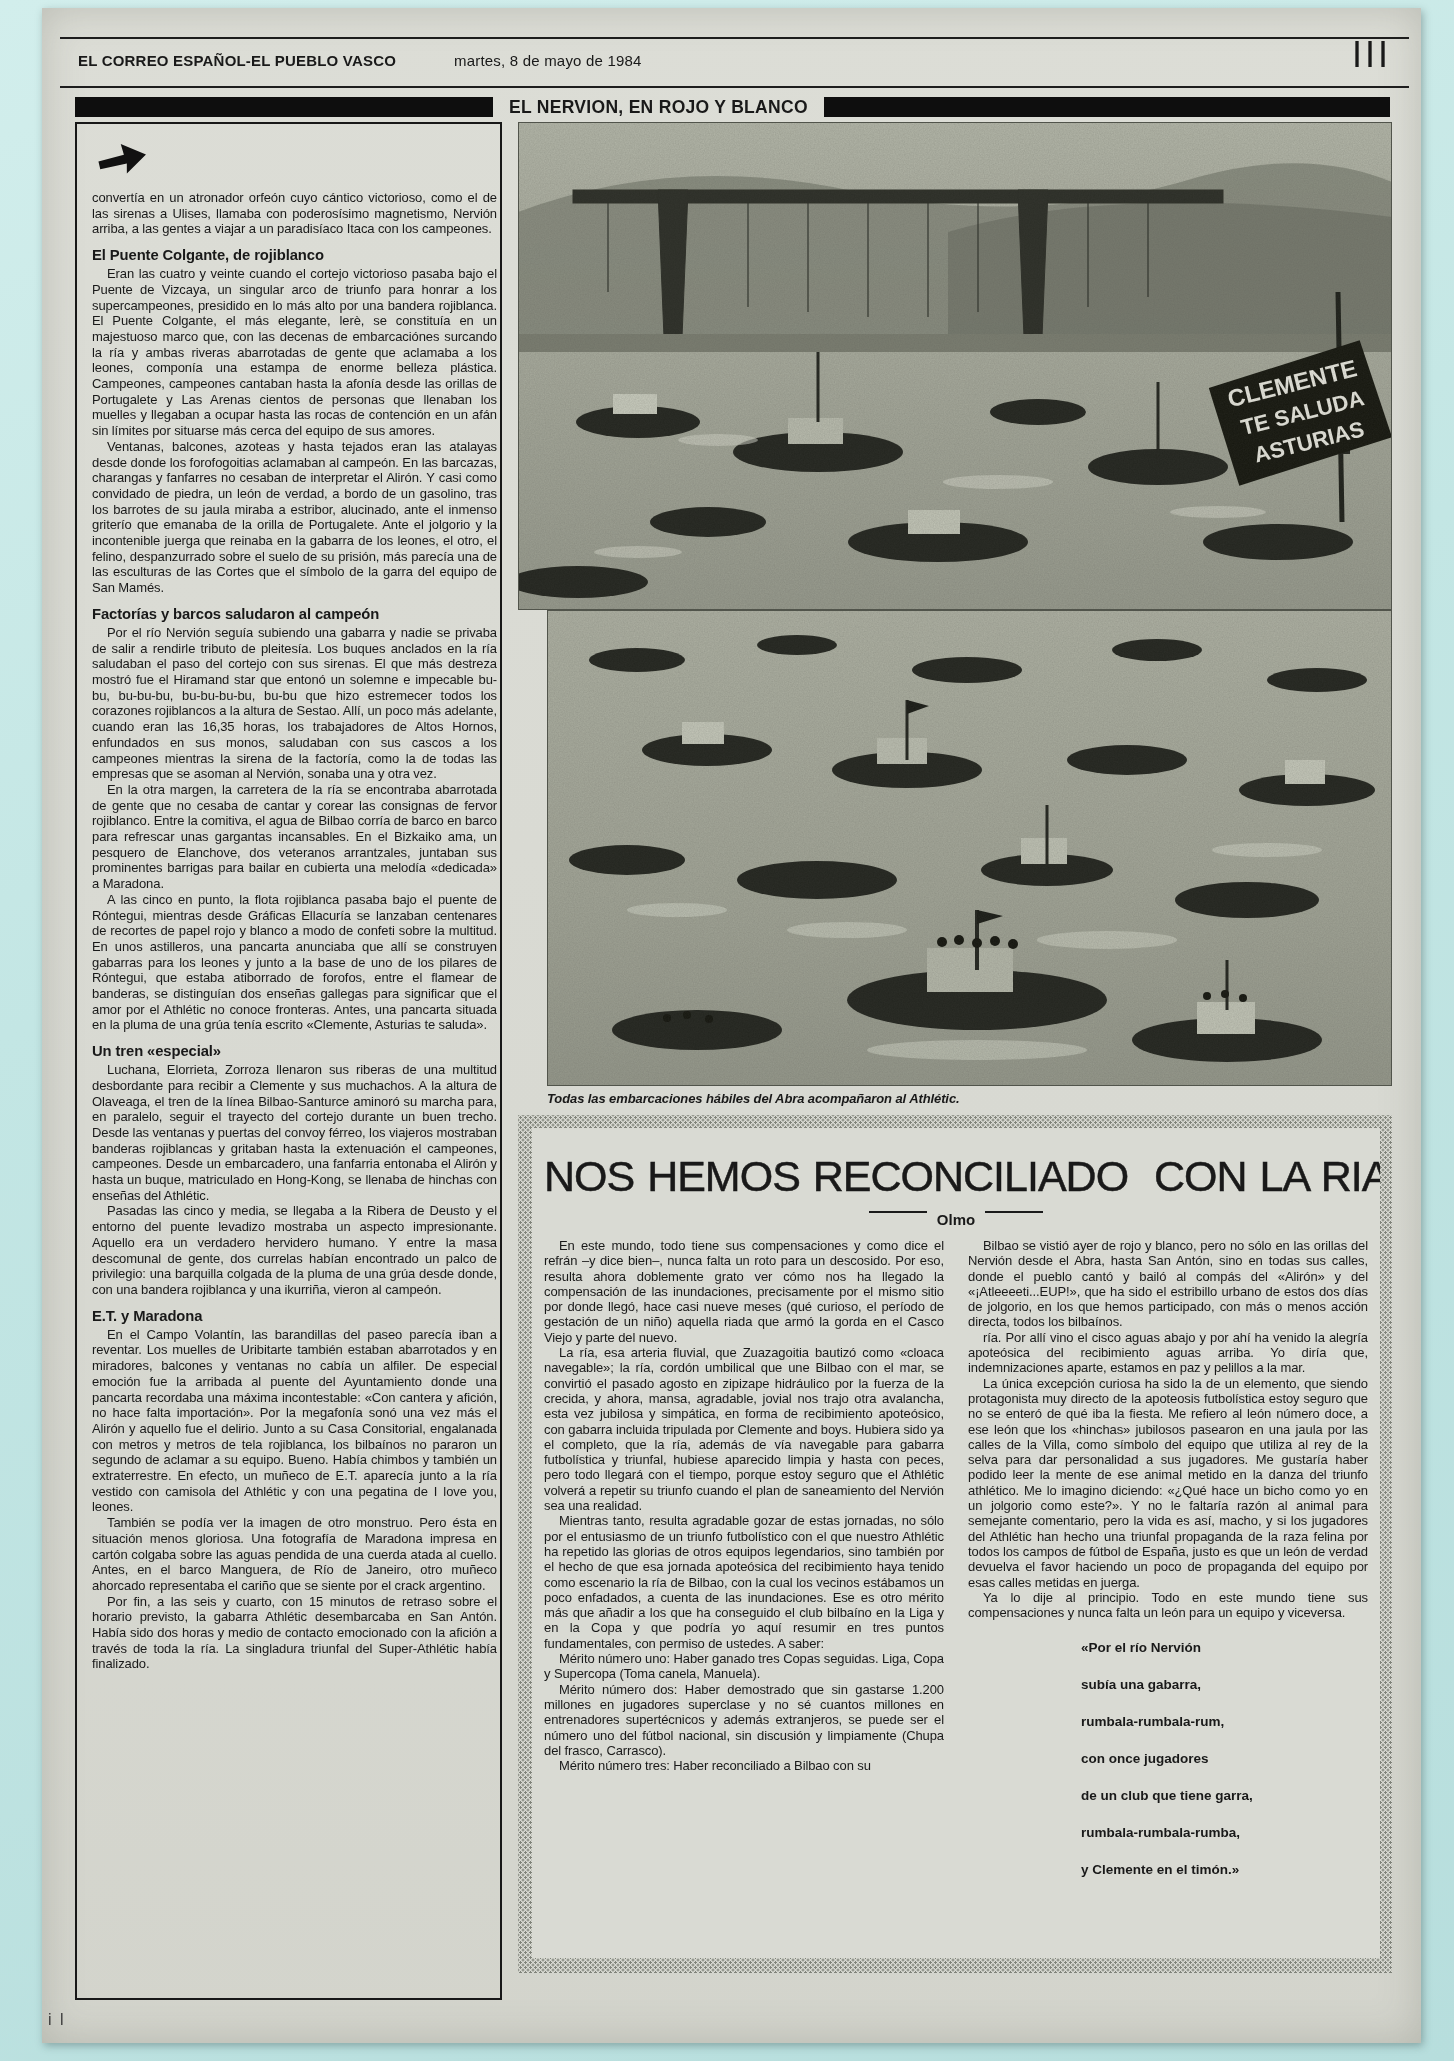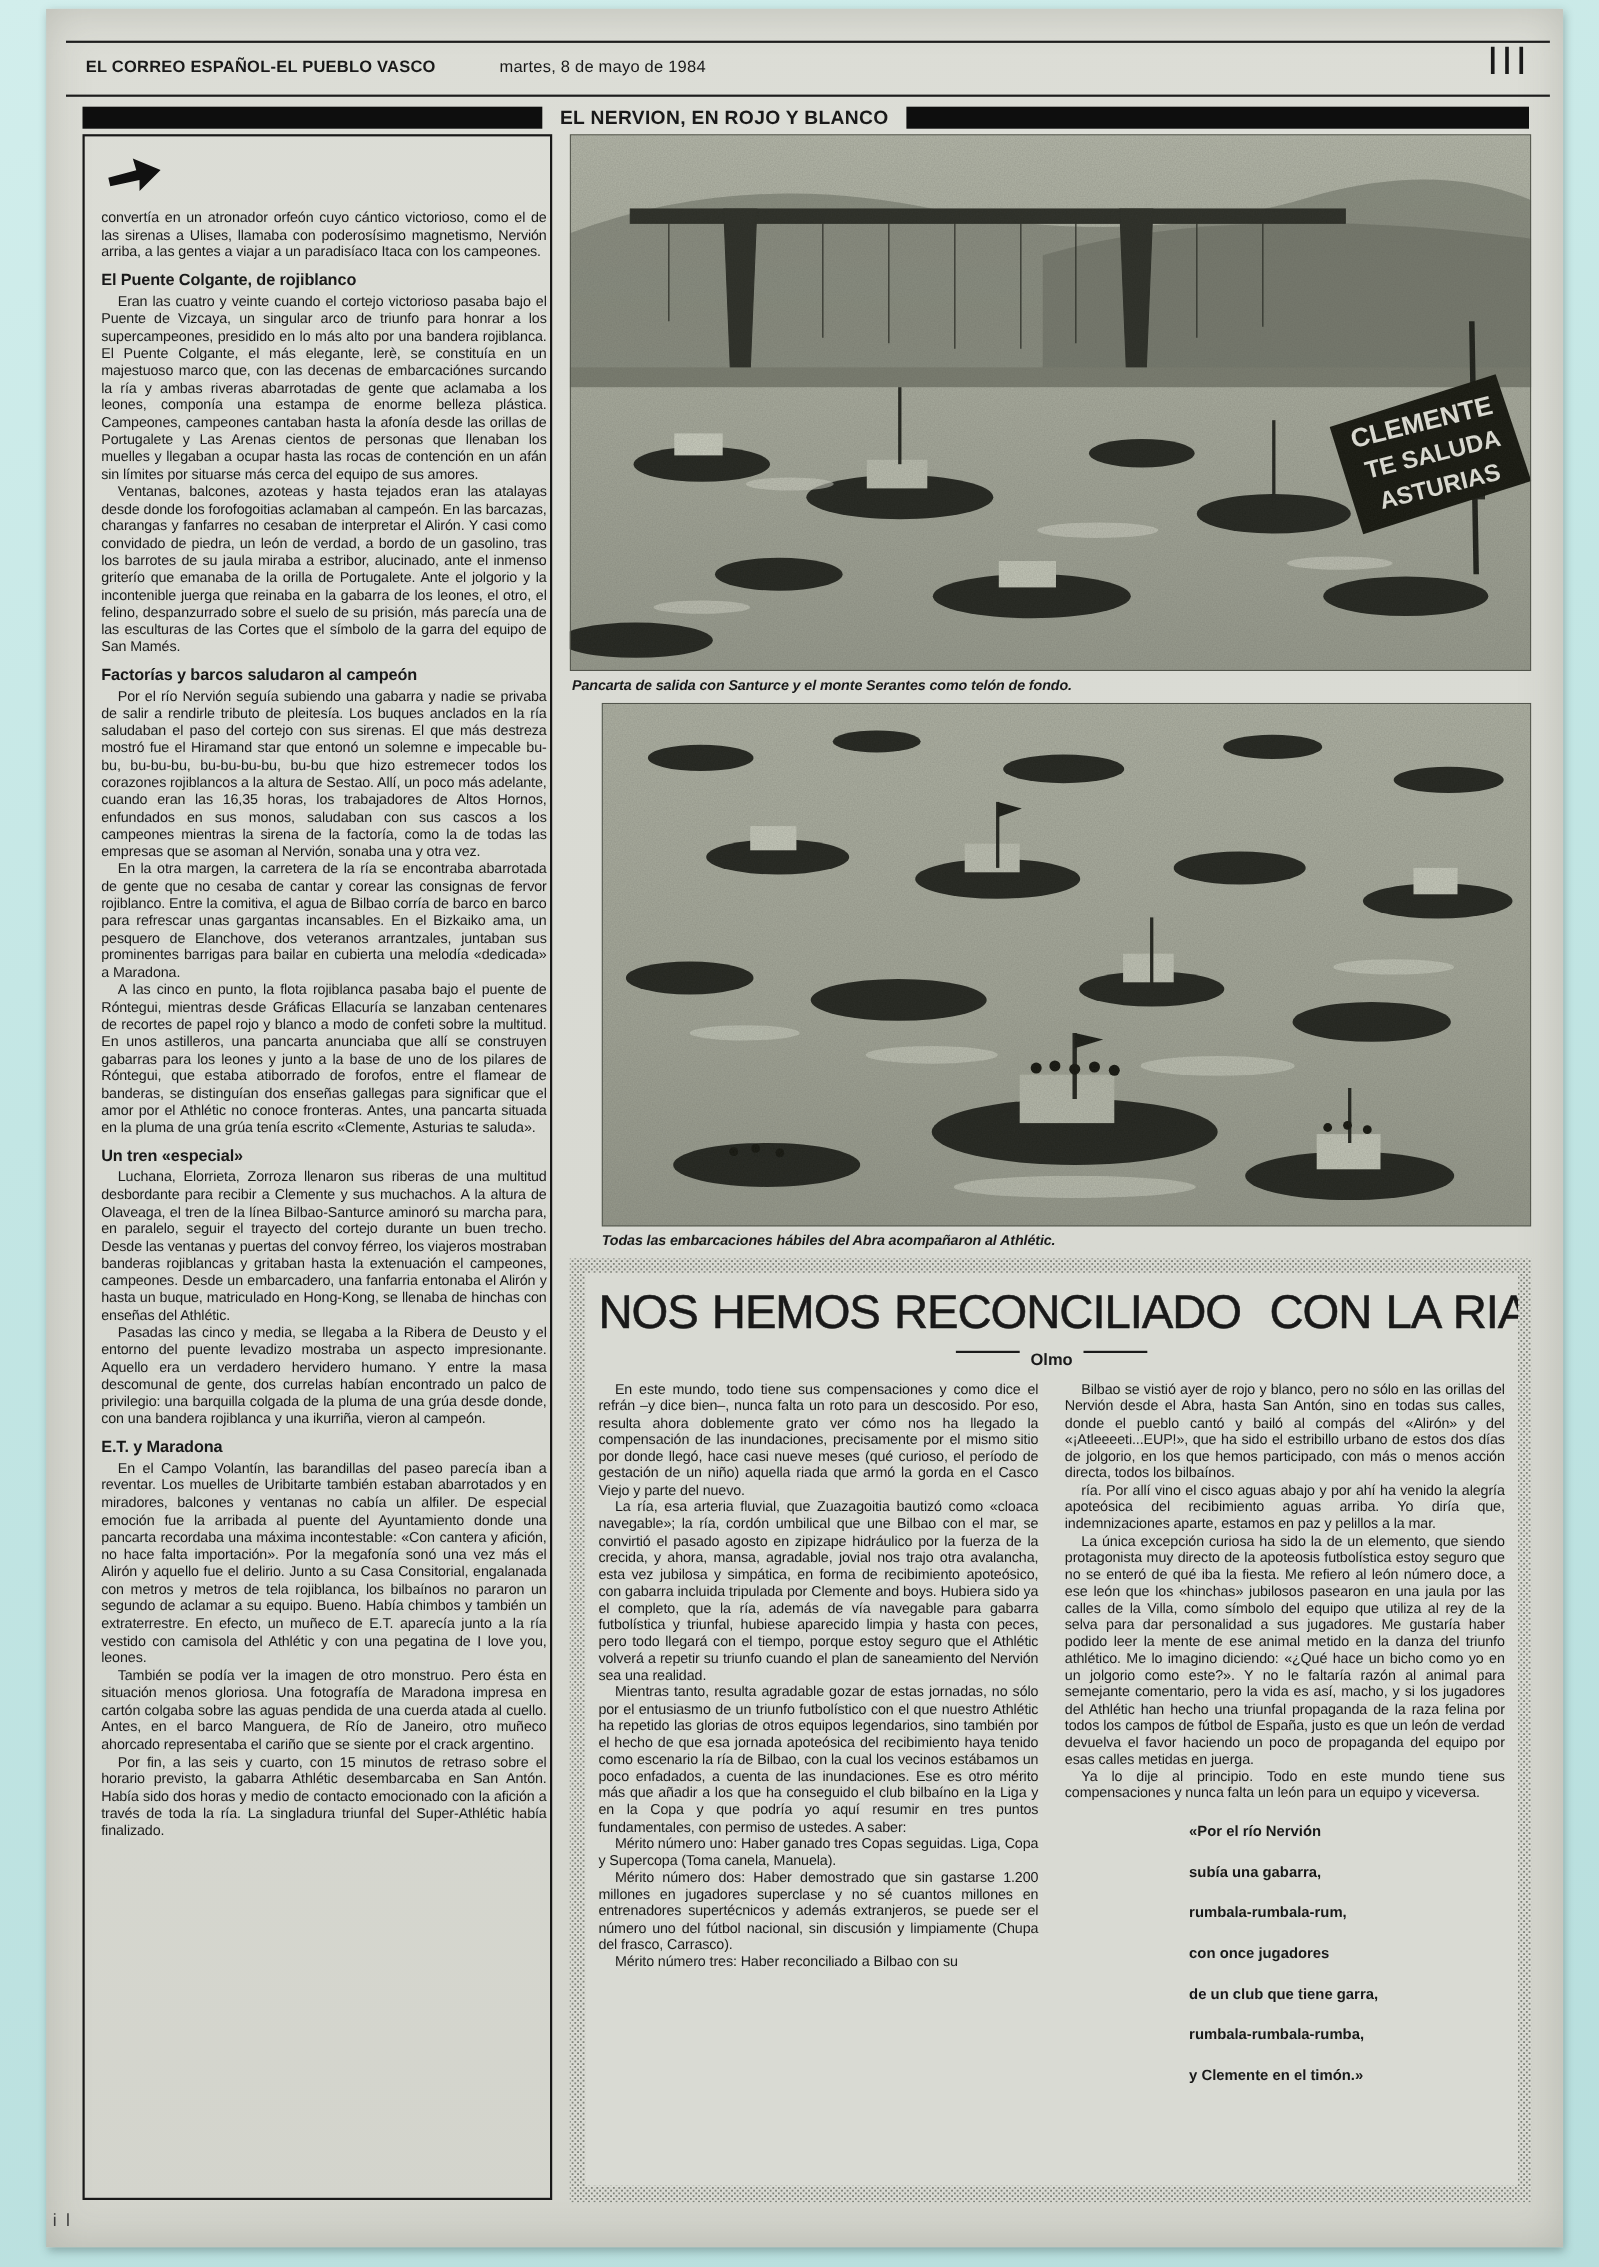--- a/index.html
+++ b/index.html
@@ -47,21 +47,21 @@
     margin-top:8px;width:874px;box-sizing:border-box;height:858px;
     padding:13px 12px 15px 14px;
     background:
       radial-gradient(circle,#80837a 1px,transparent 1.3px) 0 0/5px 5px,
       radial-gradient(circle,#80837a 1px,transparent 1.3px) 2.5px 2.5px/5px 5px,
       #d8d9d2;
   }
   .opinion{background:#d9dad3;height:100%;box-sizing:border-box;padding:8px 12px 6px;overflow:hidden;}
   .headline{
     font-size:43px;font-weight:400;letter-spacing:-1px;word-spacing:2px;
-    white-space:pre;margin:4px 0 10px;-webkit-text-stroke:.5px #191919;
+    white-space:pre;margin:16px 0 10px;-webkit-text-stroke:.5px #191919;
   }
   .byline{display:flex;align-items:flex-start;justify-content:center;gap:10px;font-weight:bold;font-size:15px;margin:0 0 10px;}
   .byline::before,.byline::after{content:"";width:58px;height:2px;background:#1a1a1a;}
   .cols{display:flex;gap:24px;}
   .col{flex:1;}
   .col p{margin:0;font-size:13px;line-height:15.3px;text-align:justify;text-indent:15px;letter-spacing:-0.1px;}
   .poem{margin:13px 0 0 95px;font-weight:bold;font-size:13.5px;line-height:19px;}
   .poem div{margin:18px;}
   .footer-mark{position:absolute;left:6px;bottom:14px;font-size:16px;color:#3c3c3c;letter-spacing:2px;}
 </style>
@@ -181,21 +181,20 @@
       </g>
       <g transform="translate(700,270) rotate(-14)">
         <polygon points="-8,-6 150,-16 158,86 -2,96" fill="#16170f"></polygon>
         <text x="8" y="18" font-size="24" font-weight="bold" fill="#e9e9e0" font-family="Liberation Sans, sans-serif">CLEMENTE</text>
         <text x="14" y="48" font-size="22" font-weight="bold" fill="#e9e9e0" font-family="Liberation Sans, sans-serif">TE SALUDA</text>
         <text x="20" y="78" font-size="22" font-weight="bold" fill="#e9e9e0" font-family="Liberation Sans, sans-serif">ASTURIAS</text>
       </g>
       <rect width="874" height="488" filter="url(#gr1)" opacity="0.5"></rect>
       <rect x="0.5" y="0.5" width="873" height="487" fill="none" stroke="#51544b" stroke-width="1"></rect>
     </svg>
-    <div class="caption">Pancarta de salida con Santurce y el monte Serantes como telón de fondo.</div>
 
     <svg class="photo ph2" width="845" height="476" viewBox="0 0 845 476">
       <defs>
         <linearGradient id="wat2" x1="0" y1="0" x2="0" y2="1">
           <stop offset="0" stop-color="#aeb1a3"></stop>
             <stop offset="0.6" stop-color="#a2a597"></stop>
             <stop offset="1" stop-color="#95988b"></stop>
         </linearGradient>
       </defs>
       <rect width="845" height="476" fill="url(#wat2)"></rect>

